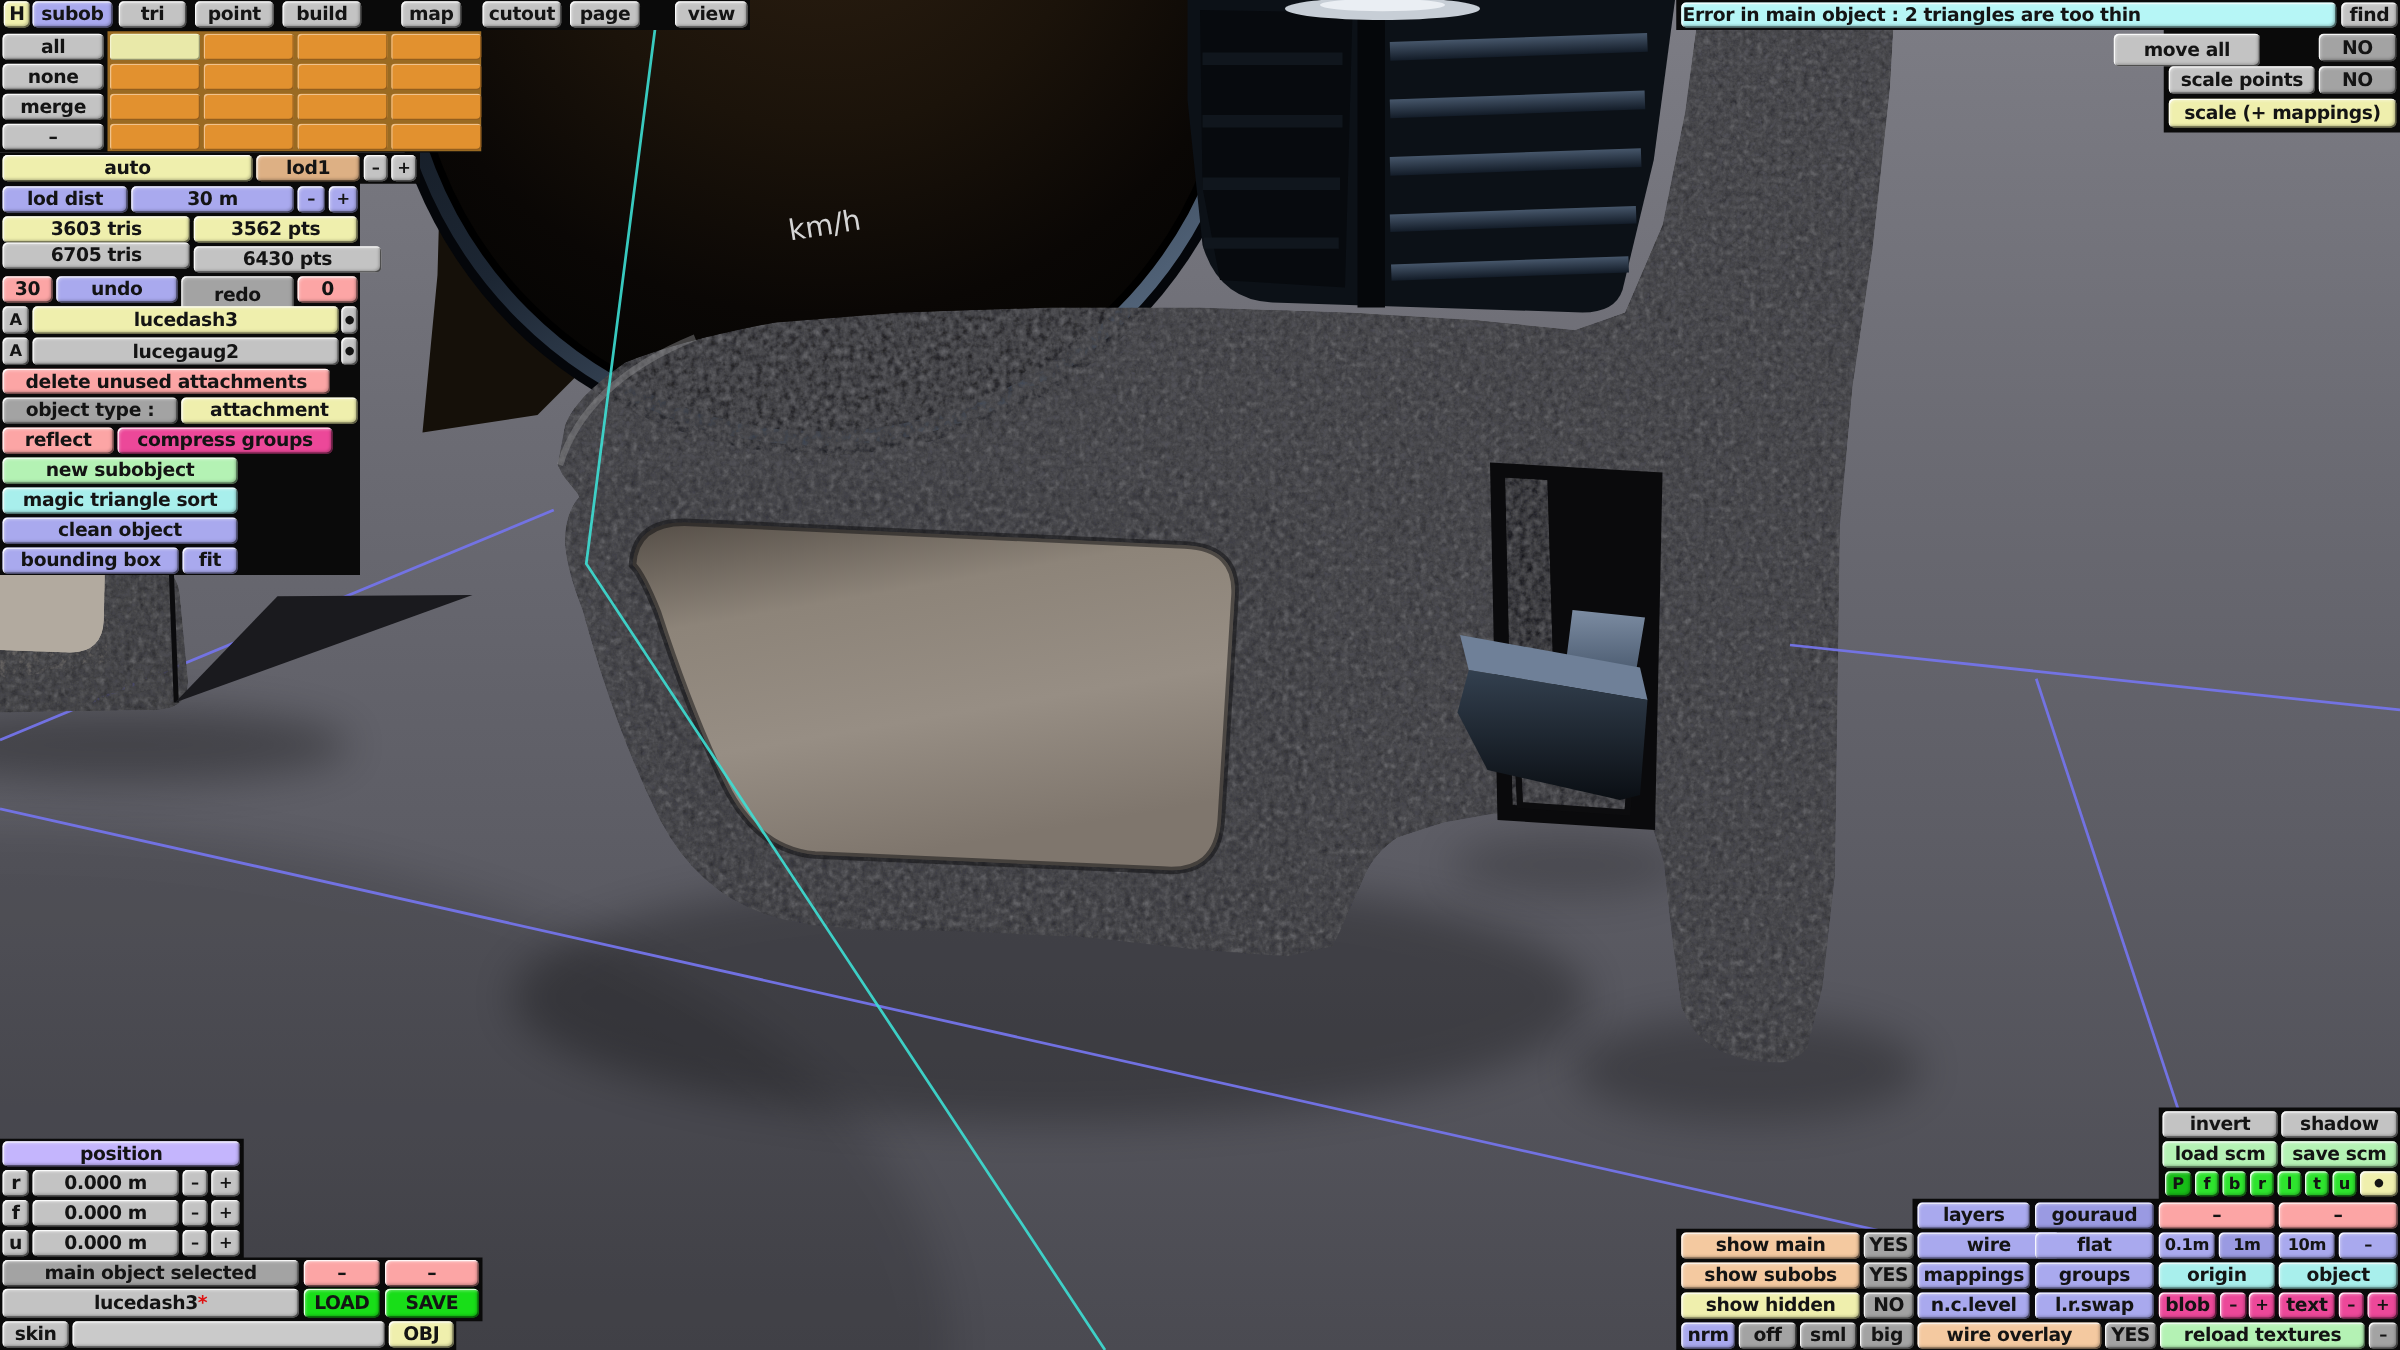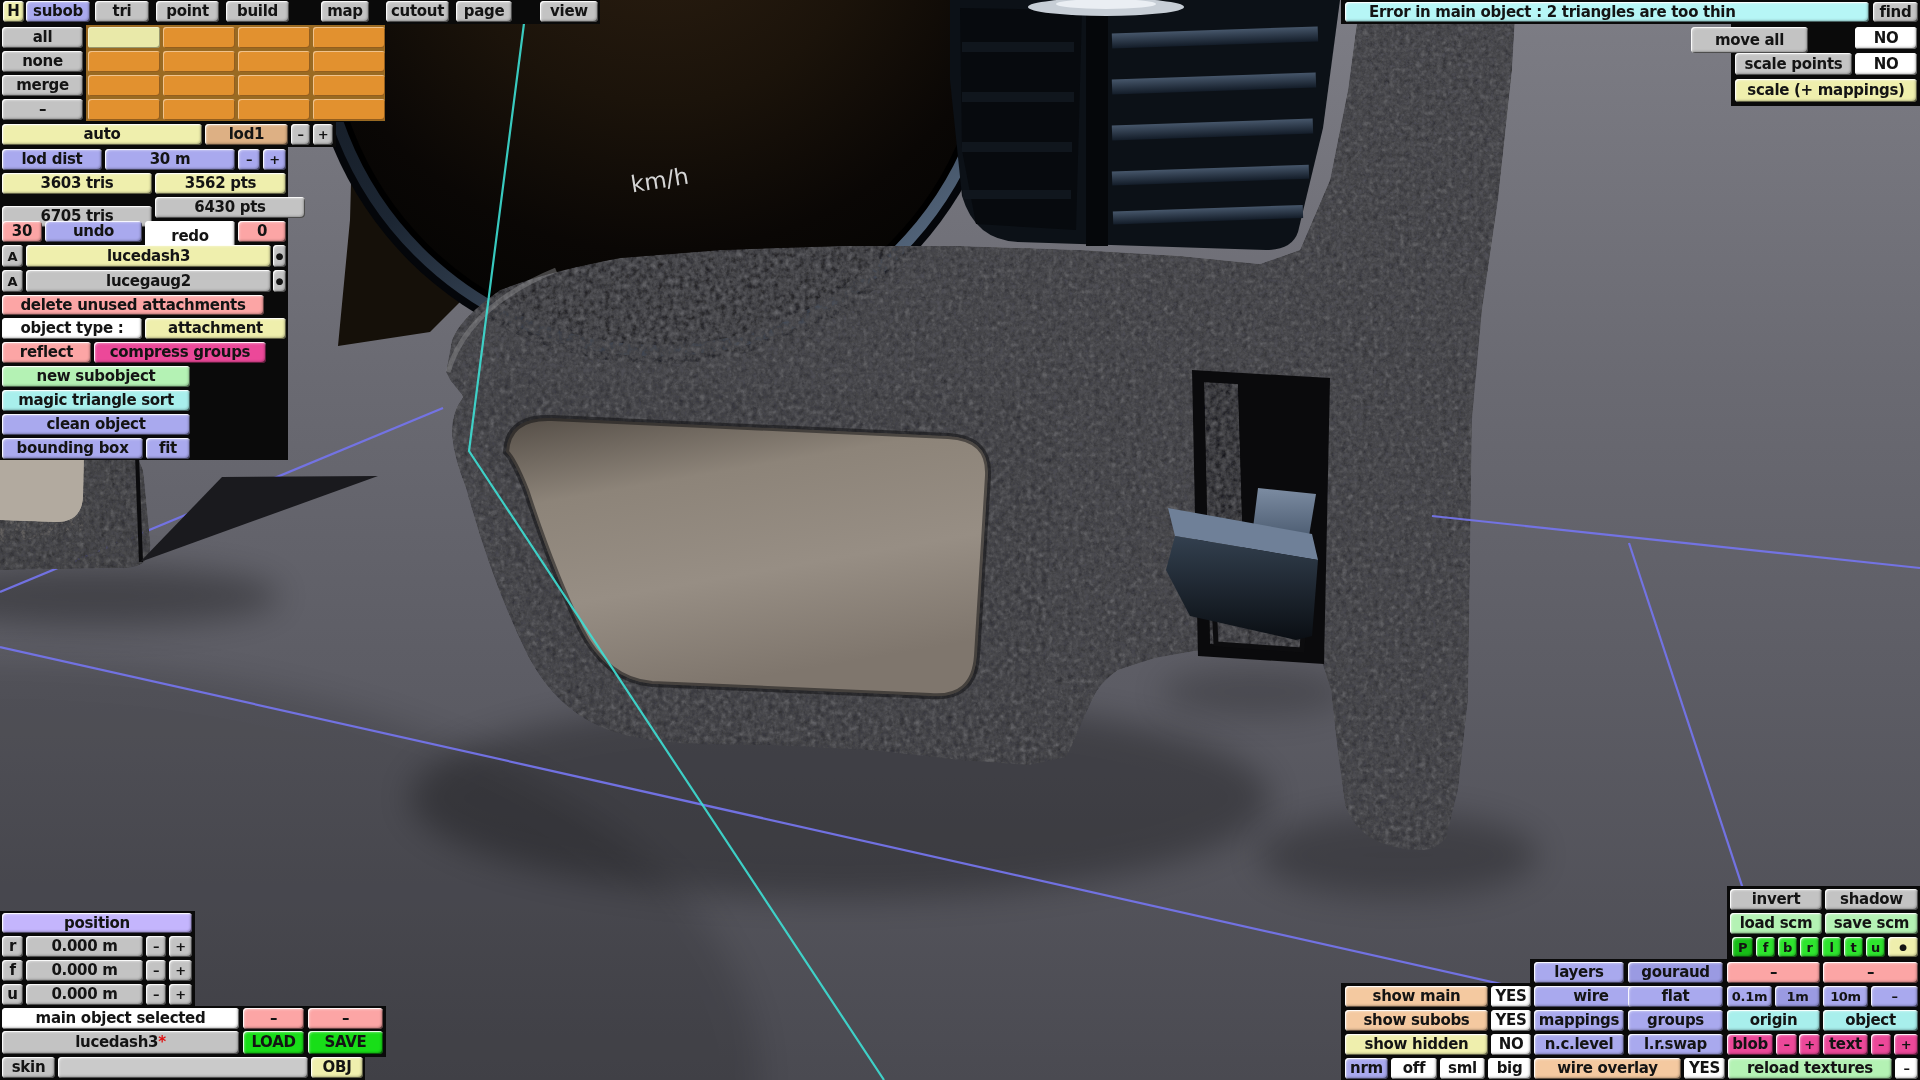--- a/index.html
+++ b/index.html
@@ -8,22 +8,22 @@
   #scene{position:absolute;left:0;top:0;width:1920px;height:1080px}
   .panel{position:absolute;background:#0a0a0a}
   .gridback{position:absolute;background:#9a6a22}
   .b{position:absolute;display:flex;align-items:center;justify-content:center;
      font:700 15px/1 "DejaVu Sans",sans-serif;color:#141414;border-radius:4px;
      letter-spacing:-0.3px;white-space:nowrap;overflow:hidden;
      box-shadow:inset 1px 1px 0 rgba(255,255,255,.85),inset 2px 2px 2px rgba(255,255,255,.3),
                 inset -1px -1px 0 rgba(0,0,0,.5),inset -2px -2px 2px rgba(0,0,0,.22)}
   .s{font-size:13px}
   .xs{font-size:9px}
-  .left{justify-content:flex-start;padding-left:24px}
-  .g{background:#c3c3c3}.g2{background:#ffffff}.g3{background:#fca5a5}
+  .left{justify-content:flex-start;padding-left:1px}
+  .g{background:#c3c3c3}.g2{background:#a3a3a3}.g3{background:#fca5a5}
   .y{background:#efefad}.yb{background:#ec4899}
   .lv{background:#a9a9ee}.lv2{background:#9a9ae2}
   .tn{background:#ddb084}.pk{background:#c4b5fd}.pc{background:#f4c9a0}
   .gr{background:#18de18}.gr2{background:#b4f2b4}.gr3{background:#2ee42e}.gr4{background:#17bd17}
   .cy{background:#a8efec}.cy2{background:#b6f6f6}
   .wh{background:#cacaca}
   .cell{position:absolute;background:#e2912f;border-radius:3px;
      box-shadow:inset 1px 1px 0 rgba(255,255,255,.45),inset -1px -1px 0 rgba(0,0,0,.35)}
   .cell.sel{background:#e9e9a9}
   .ast{color:#e01010;font-weight:700}
@@ -208,21 +208,21 @@
   <div class="b y" style="left:2px;top:124px;width:200px;height:21px">auto</div>
   <div class="b tn" style="left:205px;top:124px;width:83px;height:21px">lod1</div>
   <div class="b g s" style="left:291px;top:124px;width:19px;height:21px">–</div>
   <div class="b g s" style="left:313px;top:124px;width:20px;height:21px">+</div>
   <div class="b lv" style="left:2px;top:149px;width:100px;height:21px">lod dist</div>
   <div class="b lv" style="left:105px;top:149px;width:130px;height:21px">30 m</div>
   <div class="b lv s" style="left:238px;top:149px;width:22px;height:21px">–</div>
   <div class="b lv s" style="left:263px;top:149px;width:23px;height:21px">+</div>
   <div class="b y" style="left:2px;top:173px;width:150px;height:21px">3603 tris</div>
   <div class="b y" style="left:155px;top:173px;width:131px;height:21px">3562 pts</div>
-  <div class="b g" style="left:2px;top:206px;width:150px;height:21px">6705 tris</div>
+  <div class="b g" style="left:2px;top:194px;width:150px;height:21px">6705 tris</div>
   <div class="b g" style="left:155px;top:197px;width:150px;height:21px">6430 pts</div>
   <div class="b g3" style="left:2px;top:221px;width:40px;height:21px">30</div>
   <div class="b lv" style="left:45px;top:221px;width:97px;height:21px">undo</div>
   <div class="b g2" style="left:145px;top:221px;width:90px;height:31px">redo</div>
   <div class="b g3" style="left:238px;top:221px;width:48px;height:21px">0</div>
   <div class="b g s" style="left:2px;top:245px;width:21px;height:22px">A</div>
   <div class="b y" style="left:26px;top:245px;width:245px;height:22px">lucedash3</div>
   <div class="b g xs" style="left:273px;top:245px;width:13px;height:22px">●</div>
   <div class="b g s" style="left:2px;top:270px;width:21px;height:22px">A</div>
   <div class="b g" style="left:26px;top:270px;width:245px;height:22px">lucegaug2</div>

